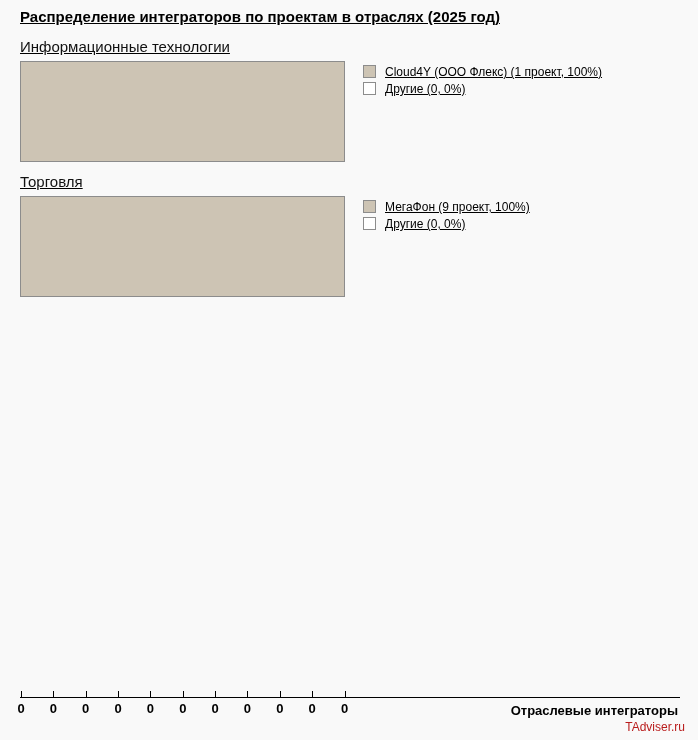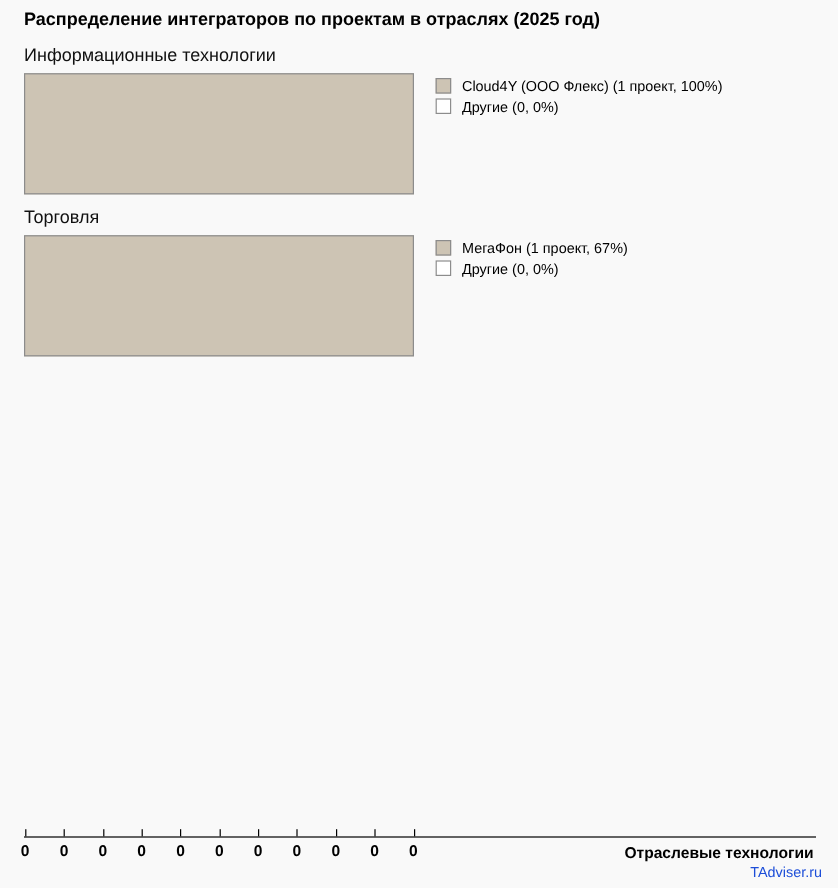--- a/index.html
+++ b/index.html
@@ -10,20 +10,21 @@
     font-family: "Liberation Sans", sans-serif;
     color: #000;
     position: relative;
     overflow: hidden;
   }
   .container {
     position: absolute;
     top: 8px;
     left: 20px;
     right: 18px;
+    text-decoration: underline;
   }
   .chart-title {
     font-size: 15px;
     font-weight: bold;
     margin: 0 0 12px 0;
     line-height: 18px;
   }
   .section { margin-top: 12px; }
   .section + .section { margin-top: 11px; }
   .section-title {
@@ -89,21 +90,21 @@
     top: 703px;
     right: 20px;
     font-size: 13px;
     font-weight: bold;
   }
   .watermark {
     position: absolute;
     top: 720px;
     right: 13px;
     font-size: 12px;
-    color: #1d4ed8;
+    color: #b91c1c;
   }
 </style>
 </head>
 <body>
 
 <div class="container">
   <h1 class="chart-title">Распределение интеграторов по проектам в отраслях (2025 год)</h1>
   <div>
   <div class="section">
     <div class="section-title">Информационные технологии</div>
@@ -122,21 +123,21 @@
     </div>
   </div>
 
   <div class="section">
     <div class="section-title">Торговля</div>
     <div class="section-body">
       <div class="bar" style="background: rgb(205, 196, 180);"></div>
       <div class="legend">
             <div class="legend-row">
               <span class="swatch" style="background: rgb(205, 196, 180);"></span>
-              <span>МегаФон (1 проект, 67%)</span>
+              <span>МегаФон (9 проект, 100%)</span>
             </div>
             <div class="legend-row">
               <span class="swatch" style="background: rgb(255, 255, 255);"></span>
               <span>Другие (0, 0%)</span>
             </div>
           </div>
     </div>
   </div>
 </div>
 </div>
@@ -158,14 +159,14 @@
     <div class="tick-label" style="left: 195.1px;">0</div>
     <div class="tick" style="left: 227.45px;"></div>
     <div class="tick-label" style="left: 227.45px;">0</div>
     <div class="tick" style="left: 259.8px;"></div>
     <div class="tick-label" style="left: 259.8px;">0</div>
     <div class="tick" style="left: 292.15px;"></div>
     <div class="tick-label" style="left: 292.15px;">0</div>
     <div class="tick" style="left: 324.5px;"></div>
     <div class="tick-label" style="left: 324.5px;">0</div>
   </div>
-<div class="x-axis-label">Отраслевые технологии</div>
+<div class="x-axis-label">Отраслевые интеграторы</div>
 <div class="watermark">TAdviser.ru</div>
 
 </body></html>

